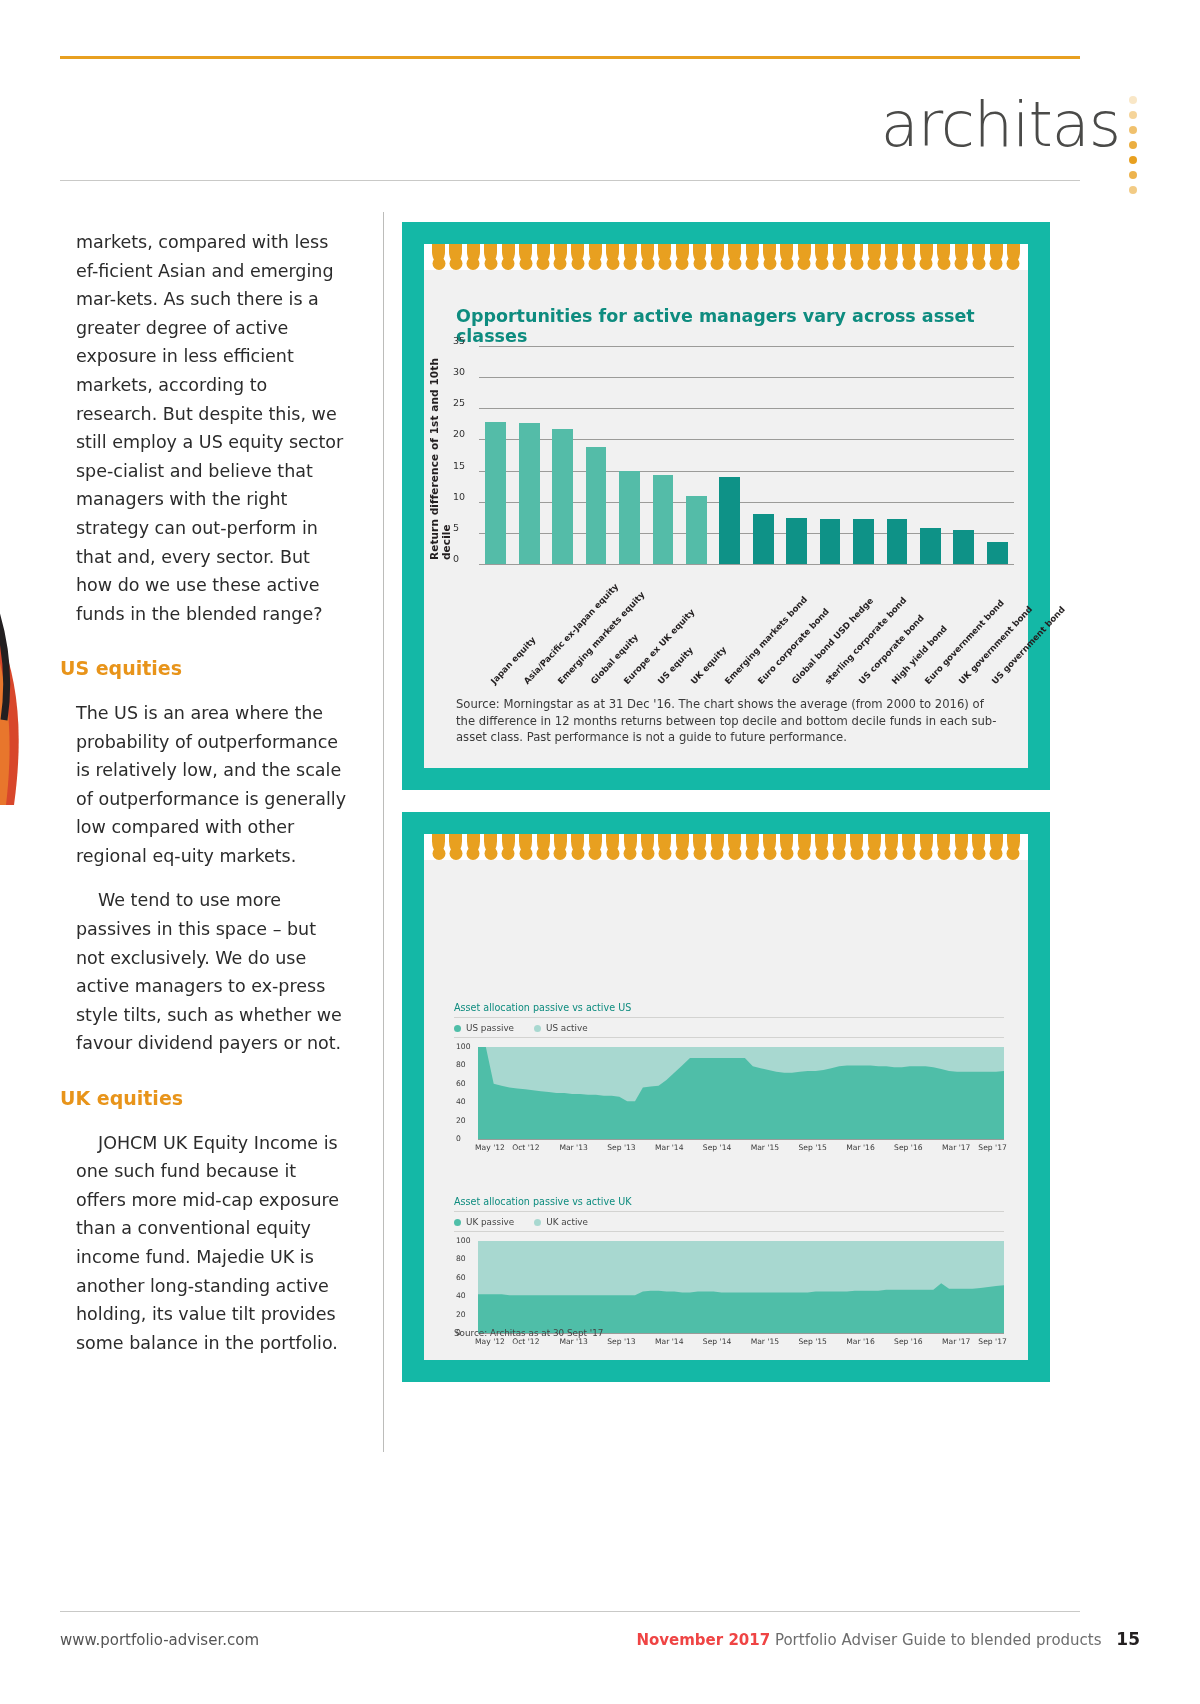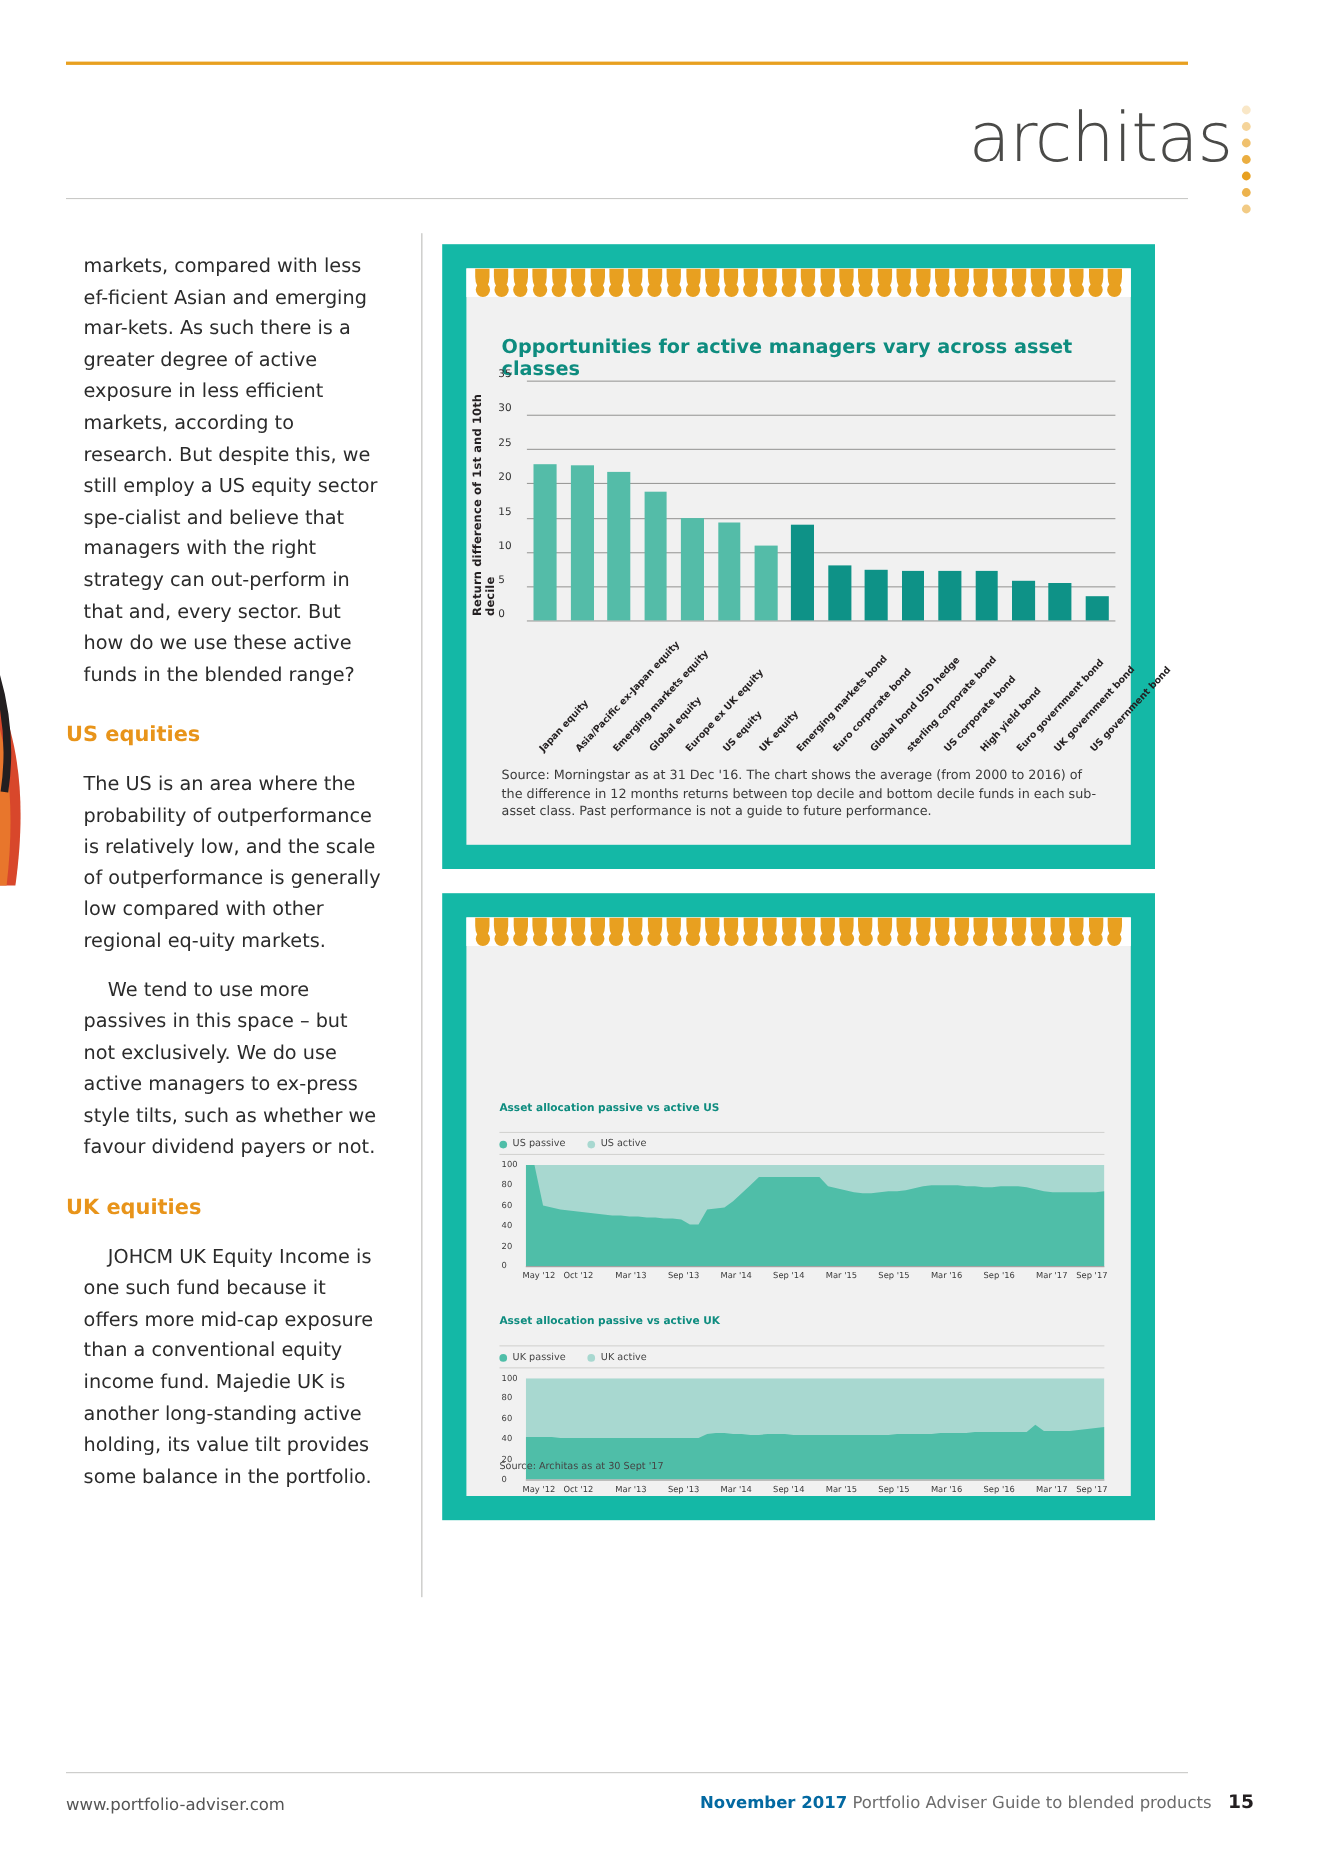--- a/index.html
+++ b/index.html
@@ -136,22 +136,22 @@
   .fig1-source {
     position:absolute; left:32px; right:24px; top:452px;
     font-size:11.6px; line-height:16.5px; color:#3a3a3a;
     font-family:"DejaVu Sans", sans-serif;
   }
 
   
   #figure-area { left:402px; top:812px; width:648px; height:570px; }
   .mini { position:absolute; left:30px; right:24px; }
   .mini-title {
-    color:#0E8C7F; font-weight:bold; font-size:9.6px;
-    padding-bottom:16px; border-bottom:1px solid #d3d3d1;
+    color:#0E8C7F; font-weight:normal; font-size:9.6px;
+    padding-bottom:4px; border-bottom:1px solid #d3d3d1;
     font-family:"DejaVu Sans", sans-serif;
   }
   .mini-legend {
     display:flex; gap:20px; align-items:center;
     padding:5px 0 4px 0; font-size:8.8px; color:#444;
     border-bottom:1px solid #d3d3d1;
     font-family:"DejaVu Sans", sans-serif;
   }
   .mini-legend span { display:flex; align-items:center; gap:5px; }
   .dotm { width:7px; height:7px; border-radius:50%; display:inline-block; }
@@ -185,21 +185,21 @@
   .foot-left {
     position:absolute; left:60px; bottom:55px;
     font-size:15px; color:#555;
     font-family:"DejaVu Sans", sans-serif;
   }
   .foot-right {
     position:absolute; right:60px; bottom:55px;
     font-size:15px; color:#6d6d6d;
     font-family:"DejaVu Sans", sans-serif;
   }
-  .foot-right b { color:#0369a1; }
+  .foot-right b { color:#ef4444; }
   .foot-right .pg { color:#231f20; font-weight:bold; font-size:17px; margin-left:10px; }
 </style>
 </head>
 <body>
 
 <div class="top-rule"></div>
 <div class="brand">architas</div>
 <div class="brand-dots">
   <i></i>
     <i></i>

